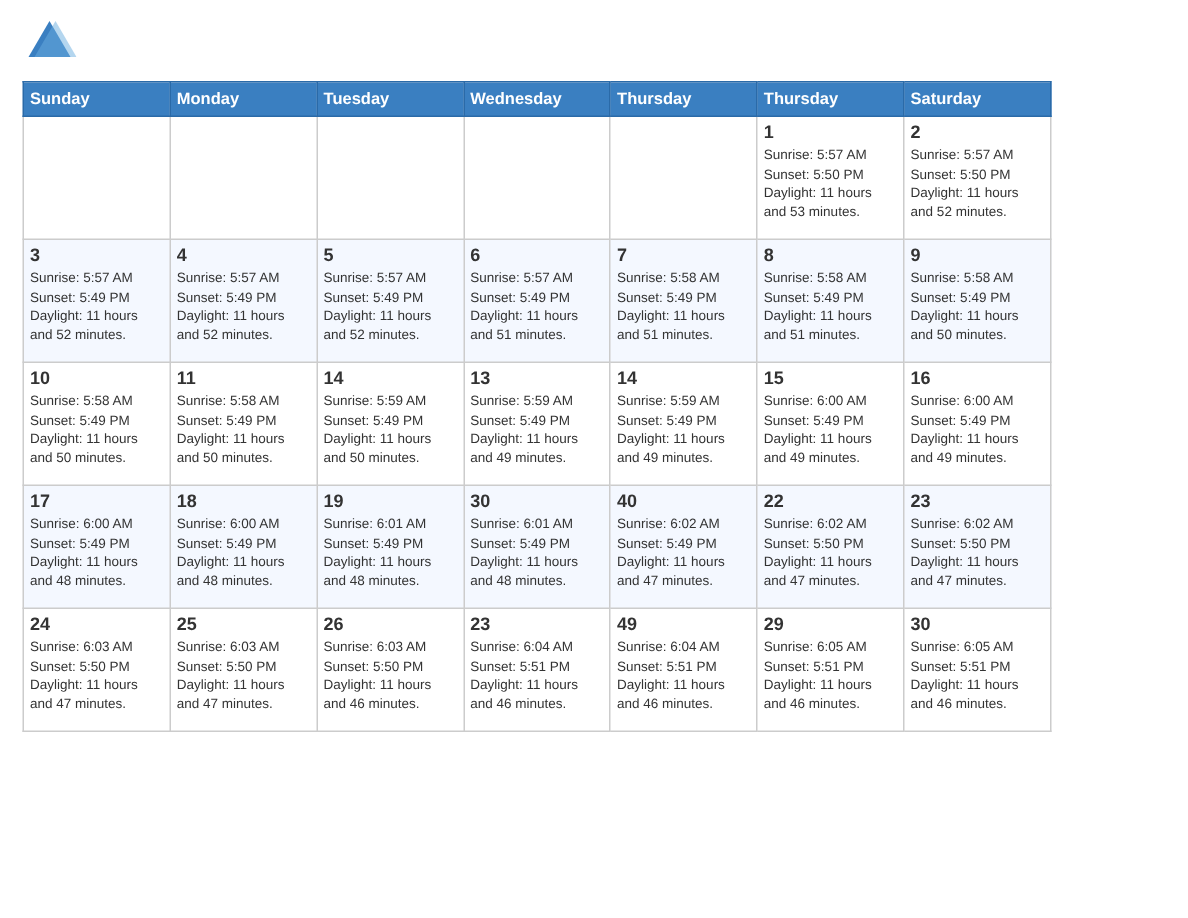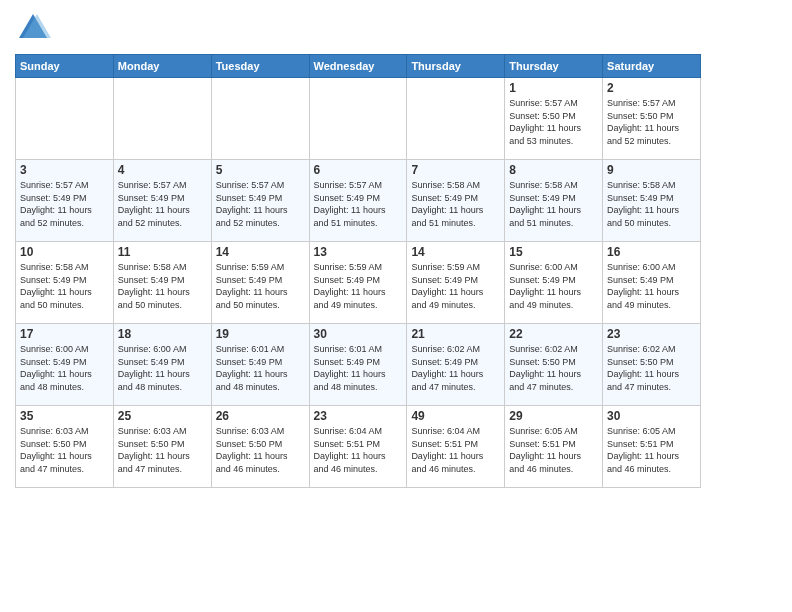--- a/index.html
+++ b/index.html
@@ -279,21 +279,21 @@
 and 48 minutes.</div>
           </td>
           <td>
             <span class="day-num">30</span>
             <div class="day-info" style="white-space: pre-line;">Sunrise: 6:01 AM
 Sunset: 5:49 PM
 Daylight: 11 hours
 and 48 minutes.</div>
           </td>
           <td>
-            <span class="day-num">21</span>
+            <span class="day-num">40</span>
             <div class="day-info" style="white-space: pre-line;">Sunrise: 6:02 AM
 Sunset: 5:49 PM
 Daylight: 11 hours
 and 47 minutes.</div>
           </td>
           <td>
             <span class="day-num">22</span>
             <div class="day-info" style="white-space: pre-line;">Sunrise: 6:02 AM
 Sunset: 5:50 PM
 Daylight: 11 hours
@@ -302,21 +302,21 @@
           <td>
             <span class="day-num">23</span>
             <div class="day-info" style="white-space: pre-line;">Sunrise: 6:02 AM
 Sunset: 5:50 PM
 Daylight: 11 hours
 and 47 minutes.</div>
           </td>
         </tr>
         <tr>
           <td>
-            <span class="day-num">35</span>
+            <span class="day-num">24</span>
             <div class="day-info" style="white-space: pre-line;">Sunrise: 6:03 AM
 Sunset: 5:50 PM
 Daylight: 11 hours
 and 47 minutes.</div>
           </td>
           <td>
             <span class="day-num">25</span>
             <div class="day-info" style="white-space: pre-line;">Sunrise: 6:03 AM
 Sunset: 5:50 PM
 Daylight: 11 hours

